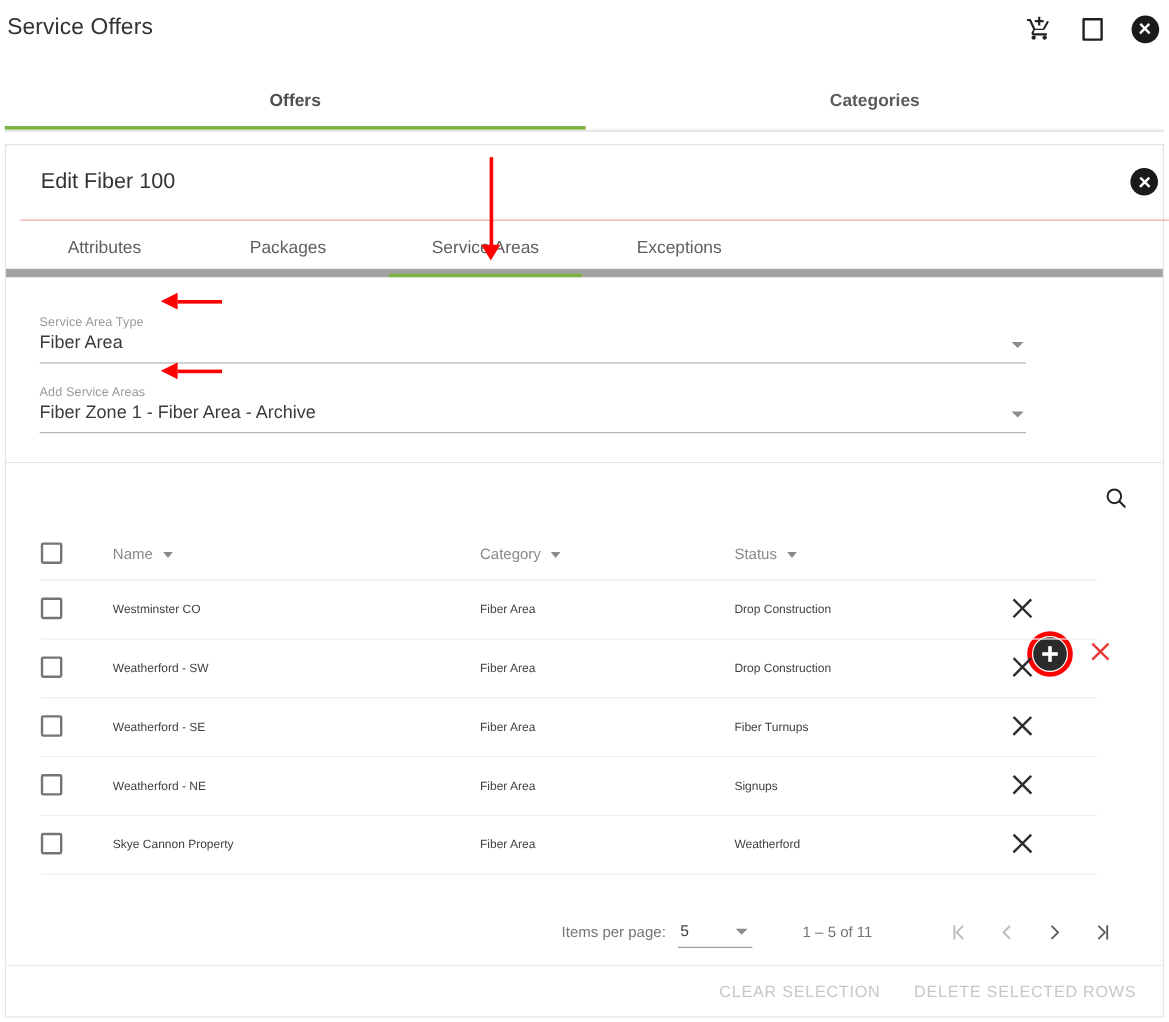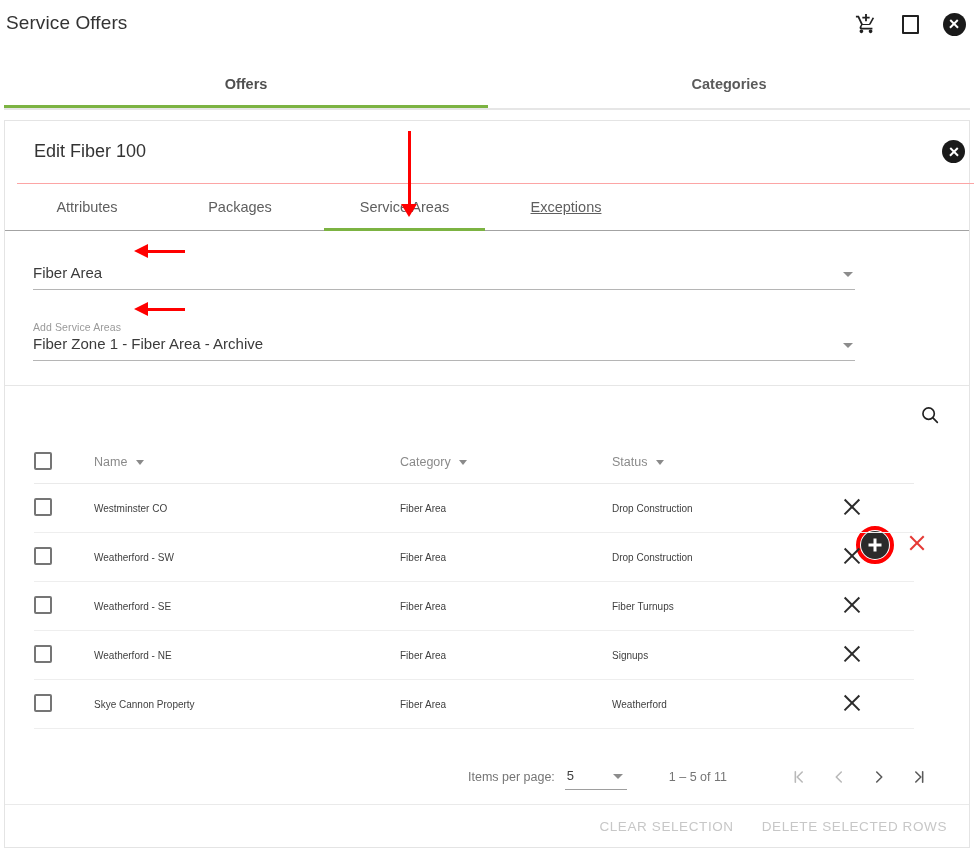--- a/index.html
+++ b/index.html
@@ -130,36 +130,36 @@
     position: absolute;
     right: 16px; top: 19px;
     cursor: pointer;
   }
 
   
   .inner-tabs {
     position: absolute;
     left: 0; top: 63px;
     width: 100%; height: 47px;
-    border-bottom: 1px solid #a3a3a3;
+    border-bottom: 7px solid #a3a3a3;
     box-sizing: border-box;
   }
   .inner-tab {
     position: absolute;
     top: 0; height: 46px;
     display: flex; align-items: center; justify-content: center;
     font-size: 14.5px;
     color: #5f5f5f;
     cursor: pointer;
     user-select: none;
   }
   .inner-tab.i0 { left: 19px;  width: 126px; }
   .inner-tab.i1 { left: 165px; width: 140px; }
   .inner-tab.i2 { left: 319px; width: 161px; }
-  .inner-tab.i3 { left: 494px; width: 134px; text-decoration: underline; }
+  .inner-tab.i3 { left: 494px; width: 134px; }
   .inner-tab.active::after {
     content: "";
     position: absolute;
     left: 0; bottom: -1px;
     width: 100%; height: 3px;
     background: #7cb342;
   }
 
   
   .form-area {
@@ -493,20 +493,21 @@
         <span>Service Areas</span>
       </div>
       <div class="inner-tab i3">
         <span>Exceptions</span>
       </div>
     </div>
 
     <div class="form-area">
 
       <div class="field f0">
+        <div class="field-label">Service Area Type</div>
         <div class="field-row">
           <div class="field-value">Fiber Area</div>
           <div class="caret-down"></div>
         </div>
       </div>
 
       <div class="field f1">
         <div class="field-label">Add Service Areas</div>
         <div class="field-row">
           <div class="field-value">Fiber Zone 1 - Fiber Area - Archive</div>

